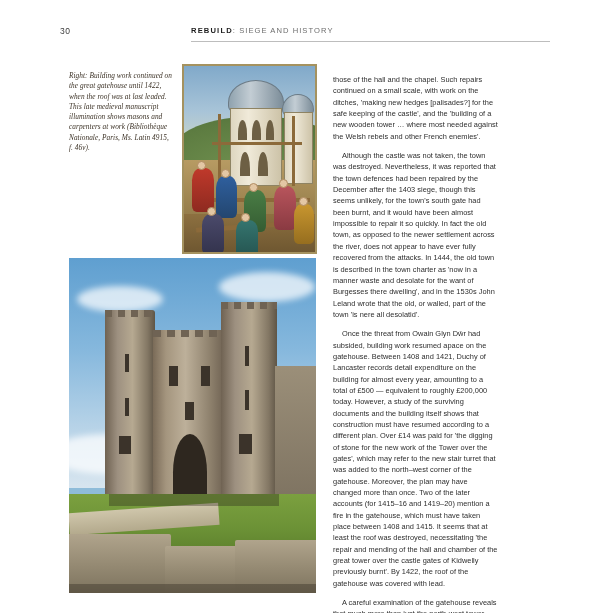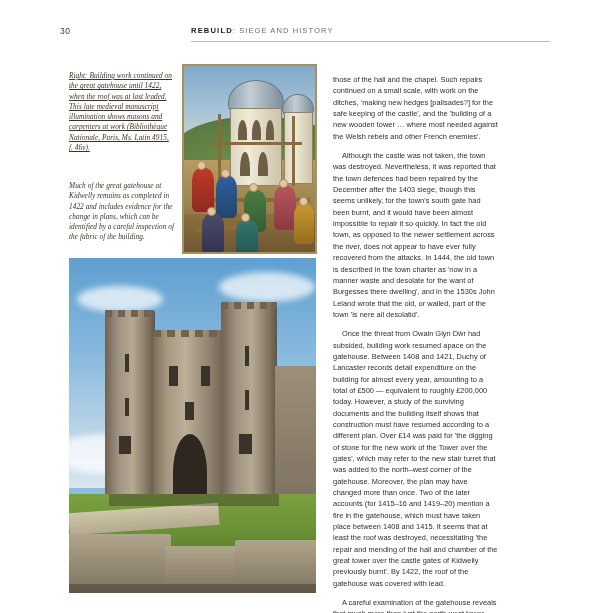--- a/index.html
+++ b/index.html
@@ -64,21 +64,21 @@
   .caption {
     position: absolute;
     font-family: "Liberation Serif", serif;
     font-style: italic;
     font-size: 7.3px;
     line-height: 10.3px;
     color: #3c3226;
     text-align: left;
     letter-spacing: 0.05px;
   }
-  #caption-1 { left: 69px; top: 71px; width: 105px; text-decoration: underline; }
+  #caption-1 { left: 69px; top: 71px; width: 105px; }
   #caption-2 { left: 69px; top: 181px; width: 108px; }
 
   
   .illumination {
     position: absolute;
     left: 182px;
     top: 64px;
     width: 135px;
     height: 190px;
     overflow: hidden;
@@ -234,21 +234,20 @@
 <div class="page">
 
   <div class="runhead">
     <div class="folio">30</div>
     <div class="runhead-title"><b>REBUILD</b><span>: SIEGE AND HISTORY</span></div>
     <div class="runhead-rule"></div>
   </div>
 
   <div class="caption" id="caption-1">Right: Building work continued on the great gatehouse until 1422, when the roof was at last leaded. This late medieval manuscript illumination shows masons and carpenters at work (Bibliothèque Nationale, Paris, Ms. Latin 4915, f. 46v).</div>
 
-  <div class="caption" id="caption-2">Much of the great gatehouse at Kidwelly remains as completed in 1422 and includes evidence for the change in plans, which can be identified by a careful inspection of the fabric of the building.</div>
 
   <div class="illumination">
     <div class="ill-sky"></div>
     <div class="ill-hill"></div>
     <div class="ill-ground"></div>
     <div class="ill-floor"></div>
 
     <div class="ill-roof" style="left:46px; top:16px; width:54px; height:30px;"></div>
     <div class="ill-tower" style="left:48px; top:44px; width:50px; height:76px;"></div>
     <div class="ill-window" style="left:56px; top:56px; width:9px; height:20px;"></div>

